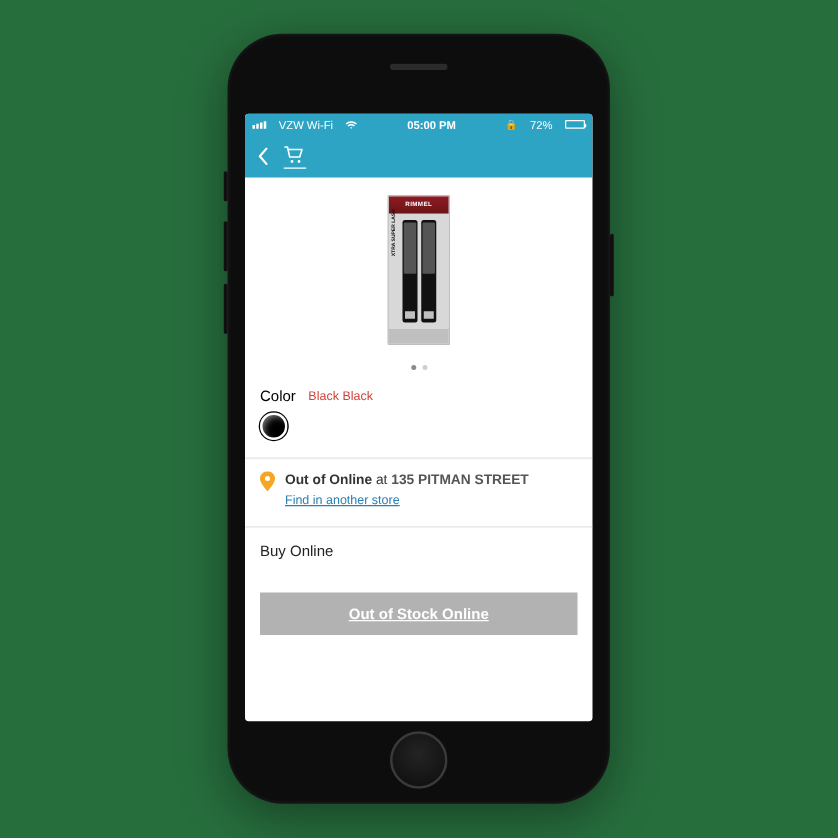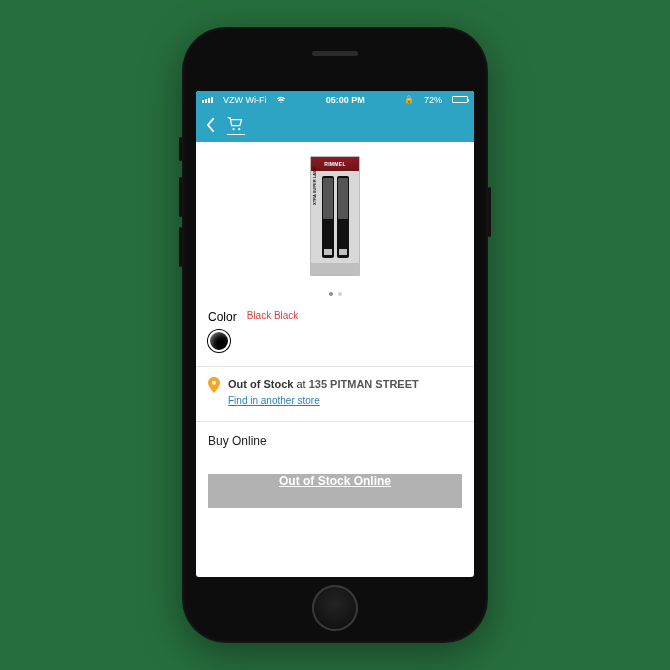--- a/index.html
+++ b/index.html
@@ -88,35 +88,35 @@
   .pkg-body { flex:1; display:flex; justify-content:center; gap:3px; padding:5px 4px; position:relative; background:#d8d8d8;}
   .tube { width:12px; background:#111; border-radius:2px; position:relative;}
   .tube::before{content:""; position:absolute; top:2px; left:1px; right:1px; height:50%; background:#555; border-radius:1px;}
   .tube::after{content:""; position:absolute; bottom:3px; left:2px; right:2px; height:6px; background:#c0c0c0;}
   .pkg-label { position:absolute; left:1px; top:34px; font-size:4px; color:#111; transform:rotate(-90deg); transform-origin:left top; font-weight:700; white-space:nowrap;}
   .pkg-bot { height:12px; background:#bfbfbf; }
   .dots { display:flex; justify-content:center; gap:5px; margin:2px 0 14px;}
   .dot { width:4px; height:4px; border-radius:50%; background:#cfcfcf;}
   .dot.active { background:#8a8a8a;}
   .sec { padding:0 12px; }
-  .color-row { display:flex; align-items:flex-start; gap:10px; font-size:12px; }
+  .color-row { display:flex; align-items:center; gap:10px; font-size:12px; }
   .color-row .lbl { color:#000; }
   .color-row .val { color:#d4403a; font-size:10px; }
   .swatch { margin-top:6px; width:22px; height:22px; border-radius:50%; background:#000; box-shadow:0 0 0 1px #000, inset 0 0 0 2px #fff, inset 3px 3px 6px rgba(255,255,255,.5);}
   .divider { height:1px; background:#e4e4e4; margin:14px 0 0; }
   .stock { display:flex; gap:8px; padding:10px 12px 12px; border-bottom:1px solid #e4e4e4;}
   .pin svg{ width:12px; height:16px; display:block;}
   .stock-txt { font-size:11px; color:#333; line-height:1.4;}
   .stock-txt .oos { font-weight:700; }
   .stock-txt .addr { color:#555;font-weight:bold; }
   .stock-txt a { color:#2a7fb3; text-decoration:underline; font-size:10px; display:inline-block; margin-top:2px;}
   .buy-online { padding:12px; font-size:12px; color:#222; }
   .btn-oos {
     margin:14px 12px 0; height:34px; background:#b2b2b2; color:#fff;
-    display:flex; justify-content:center;
+    display:flex; align-items:center; justify-content:center;
     font-size:12px; font-weight:700; text-decoration:underline;
   }
 </style>
 </head>
 <body>
 
 <div class="phone">
   <div class="side-btn side-l1"></div>
   <div class="side-btn side-l2"></div>
   <div class="side-btn side-l3"></div>
@@ -195,21 +195,21 @@
 
       <div class="stock">
         <span class="pin">
           <svg viewBox="0 0 12 16">
               <path d="M6 0 C2.7 0 0 2.6 0 5.8 C0 10 6 16 6 16 S12 10 12 5.8 C12 2.6 9.3 0 6 0 Z" fill="#f5a623"></path>
               <circle cx="6" cy="5.8" r="2" fill="#fff"></circle>
             </svg>
         </span>
         <div class="stock-txt">
           <div>
-            <span class="oos">Out of Stock</span>
+            <span class="oos">Out of Online</span>
             <span>at</span>
             <span class="addr">135 PITMAN STREET</span>
           </div>
           <a href="#">Find in another store</a>
         </div>
       </div>
 
       <div class="buy-online">Buy Online</div>
 
       <div class="btn-oos">

